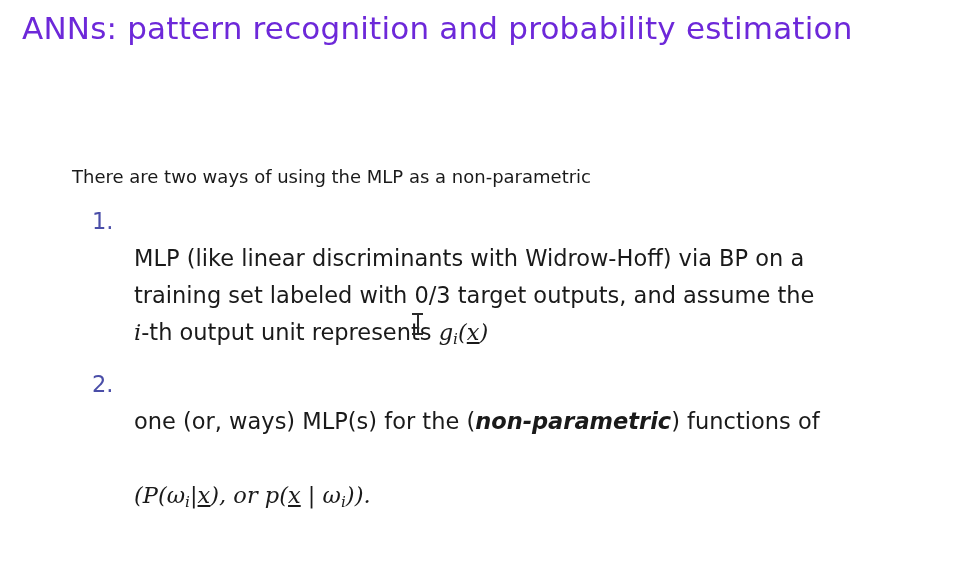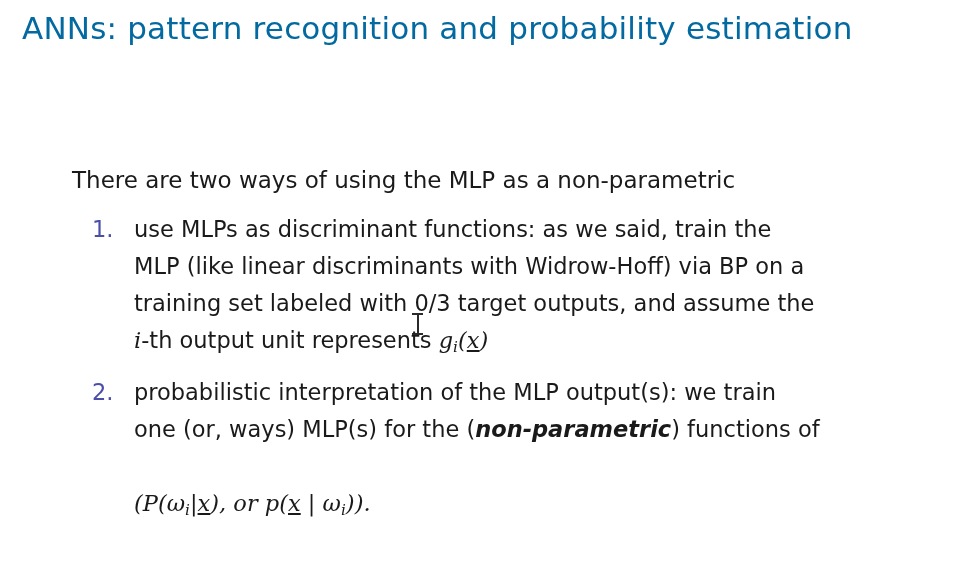--- a/index.html
+++ b/index.html
@@ -18,33 +18,33 @@
     position: relative;
     width: 964px;
     height: 567px;
     box-sizing: border-box;
   }
   .slide-title {
     position: absolute;
     left: 22px;
     top: 10px;
     font-size: 31px;
-    color: #0369a1;
+    color: #6d28d9;
     letter-spacing: 0.2px;
     white-space: nowrap;
   }
   .body-block {
     position: absolute;
     left: 72px;
     top: 162px;
     width: 860px;
     color: #1a1a1a;
   }
   .lead {
-    font-size: 23px;
+    font-size: 18px;
     line-height: 1.62;
     width: 745px;
   }
   ol.items {
     list-style: none;
     margin: 12px 0 0 0;
     padding: 0;
   }
   ol.items > li {
     position: relative;
@@ -111,29 +111,29 @@
   <div class="body-block">
 
     <div class="lead">
       <span>There are two ways of using the MLP as a non-parametric</span><br>
     </div>
 
     <ol class="items">
 
       <li>
         <span class="marker">1.</span>
-        <span>use MLPs as discriminant functions: as we said, train the</span><br>
+        <br>
         <span>MLP (like linear discriminants with Widrow-Hoff) via BP on a</span><br>
         <span>training set labeled with 0/3 target outputs, and assume the</span><br>
         <span class="math">i</span><span>-th output unit represents </span><span class="math">g</span><sub class="math">i</sub><span class="math">(</span><span class="math uline">x</span><span class="math">)</span>
       </li>
 
       <li>
         <span class="marker">2.</span>
-        <span>probabilistic interpretation of the MLP output(s): we train</span><br>
+        <br>
         <span>one (or, ways) MLP(s) for the (</span><span class="it">non-parametric</span><span>) functions of</span><br>
         <br>
         <span class="math">(</span><span class="math">P</span><span class="math">(</span><span class="math">ω</span><sub class="math">i</sub><span class="math">|</span><span class="math uline">x</span><span class="math">),  or  </span><span class="math">p</span><span class="math">(</span><span class="math uline">x</span><span class="math"> | </span><span class="math">ω</span><sub class="math">i</sub><span class="math">)).</span>
       </li>
 
     </ol>
   </div>
 
   <div class="cursor">
     <div class="bar top"></div>

